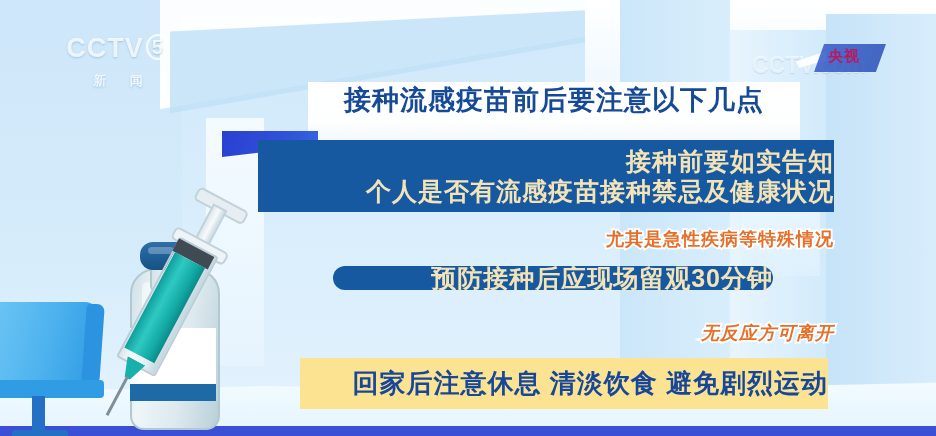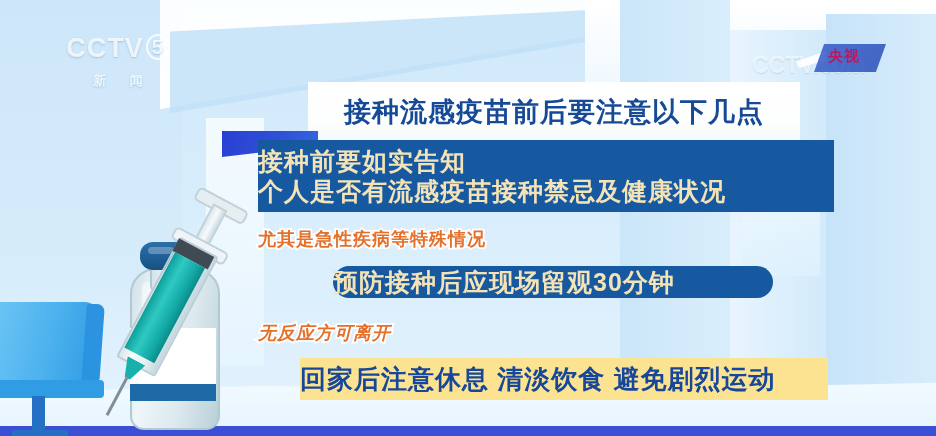--- a/index.html
+++ b/index.html
@@ -345,21 +345,20 @@
     white-space: nowrap;
   }
 
   
   .title-bar {
     position: absolute;
     left: 308px; top: 82px;
     width: 492px; height: 59px;
     background: linear-gradient(180deg,#ffffff 0%, #fdfefe 70%, #f2f8fb 100%);
     display: flex;
-    align-items: center;
     justify-content: center;
     box-shadow: 0 2px 0 rgba(150,200,230,.35);
   }
   .title-bar-text {
     font-size: 27px;
     font-weight: 700;
     color: #174a96;
     letter-spacing: 1px;
     white-space: nowrap;
   }
@@ -369,21 +368,21 @@
     left: 222px; top: 131px;
     width: 96px; height: 26px;
     background: linear-gradient(110deg,#2a3fd2 0%, #2f52d8 60%, #3566de 100%);
     clip-path: polygon(0 0, 100% 0, 100% 56%, 0 100%);
   }
 
   .block {
     position: absolute;
     display: flex;
     flex-direction: column;
-    align-items: flex-start;
+    align-items: flex-end;
     justify-content: center;
   }
   .block-blue {
     background: #1659a1;
   }
   .block-yellow {
     background: #fbe391;
   }
   .line-blue-text {
     font-size: 25px;
@@ -405,23 +404,23 @@
   .line-navy-text {
     font-size: 26px;
     font-weight: 700;
     color: #17479a;
     letter-spacing: 1px;
     white-space: nowrap;
   }
 
   #block-1 { left: 258px; top: 140px; width: 576px; height: 72px; }
   #row-2   { left: 258px; top: 218px; width: 576px; height: 42px; }
-  #block-3 { left: 333px; top: 266px; width: 440px; height: 32px; border-radius: 20px; }
+  #block-3 { left: 333px; top: 266px; width: 440px; height: 24px; border-radius: 20px; }
   #row-4   { left: 258px; top: 312px; width: 576px; height: 42px; font-style: italic; }
-  #block-5 { left: 300px; top: 358px; width: 528px; height: 42px; }
+  #block-5 { left: 300px; top: 358px; width: 528px; height: 51px; }
 </style>
 </head>
 <body>
 
 <div id="broadcast-frame">
 
   <div class="bg-base"></div>
   <div class="bg-wall-left"></div>
   <div class="bg-wall-angle"></div>
   <div class="bg-wall-angle2"></div>

